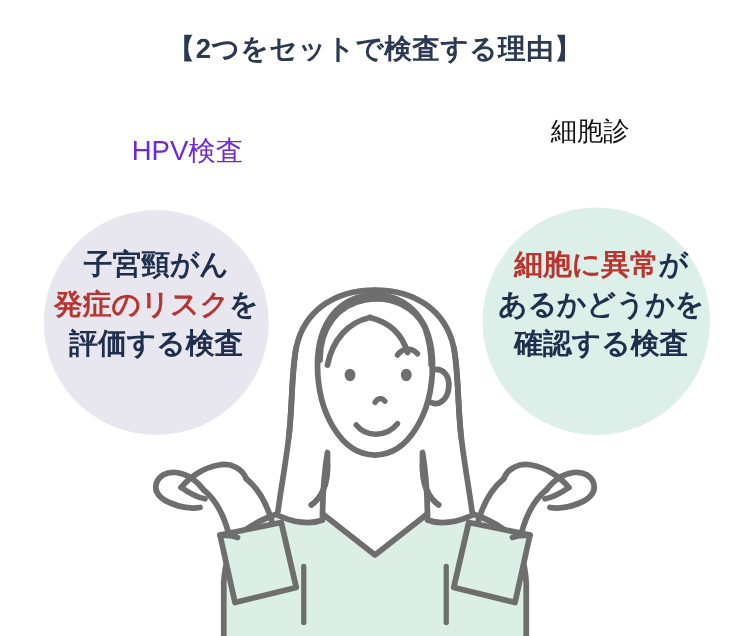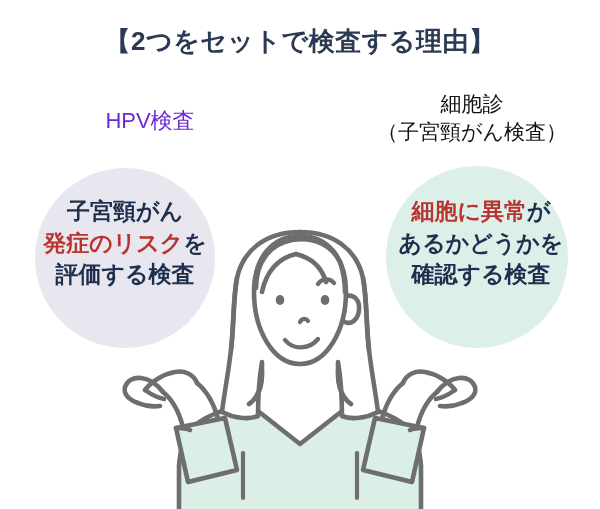--- a/index.html
+++ b/index.html
@@ -9,37 +9,36 @@
     font-family:"Liberation Sans","DejaVu Sans",sans-serif;
     overflow:hidden;
     position:relative;
   }
   #stage{position:relative;width:600px;height:509px;overflow:hidden;background:#fff;}
 
   
   .title{
     position:absolute;left:0;top:24px;width:600px;
     text-align:center;
-    font-size:26px;font-weight:bold;
+    font-size:22px;font-weight:bold;
     color:#2b3a52;
     letter-spacing:0.5px;
     white-space:nowrap;
   }
 
   
   .hdr-left{
     position:absolute;left:0px;top:106px;width:300px;
     text-align:center;font-size:22px;color:#6d28d9;
     white-space:nowrap;
   }
   .hdr-right{
     position:absolute;left:352px;top:92px;width:240px;
     text-align:center;font-size:21px;color:#111111;
     line-height:1.32;
-    font-family:Liberation Mono, monospace;
   }
   .hdr-right div{white-space:nowrap;}
 
   
   .circle{position:absolute;border-radius:50%;}
   .circle-left{
     left:35px;top:168px;width:180px;height:180px;
     background:#e8e7f0;
   }
   .circle-right{
@@ -66,21 +65,20 @@
 </head>
 <body>
 
 <div id="stage">
 
   <div class="title">【2つをセットで検査する理由】</div>
 
   <div class="hdr-left">HPV検査</div>
   <div class="hdr-right">
     <div>細胞診</div>
-    <div>（子宮頸がん検査）</div>
   </div>
 
   <div class="circle circle-left"></div>
   <div class="circle circle-right"></div>
 
   <svg class="illo" viewBox="0 0 600 509">
     <g fill="none" stroke="#6e6e6e" stroke-width="4.6" stroke-linecap="round" stroke-linejoin="round">
 
       <path d="M249 404 C225 408 200 418 190 430 C183 439 180 452 179 466 L179 509 L421 509 L421 466 C420 452 417 439 410 430 C400 418 375 408 351 404 L300 444 Z" fill="#dbefe6" stroke="none"></path>
 

